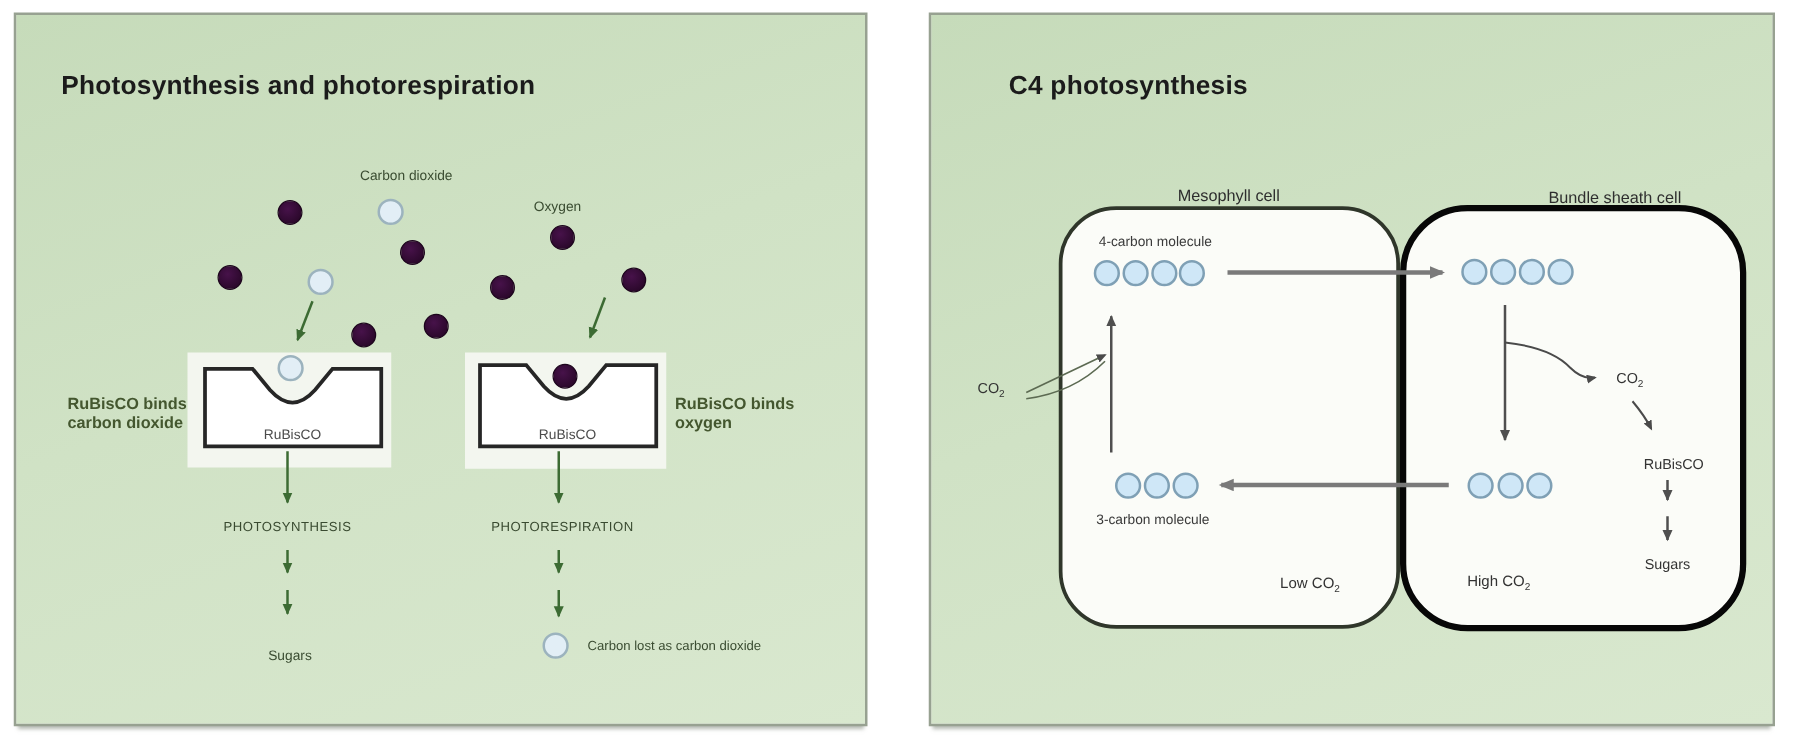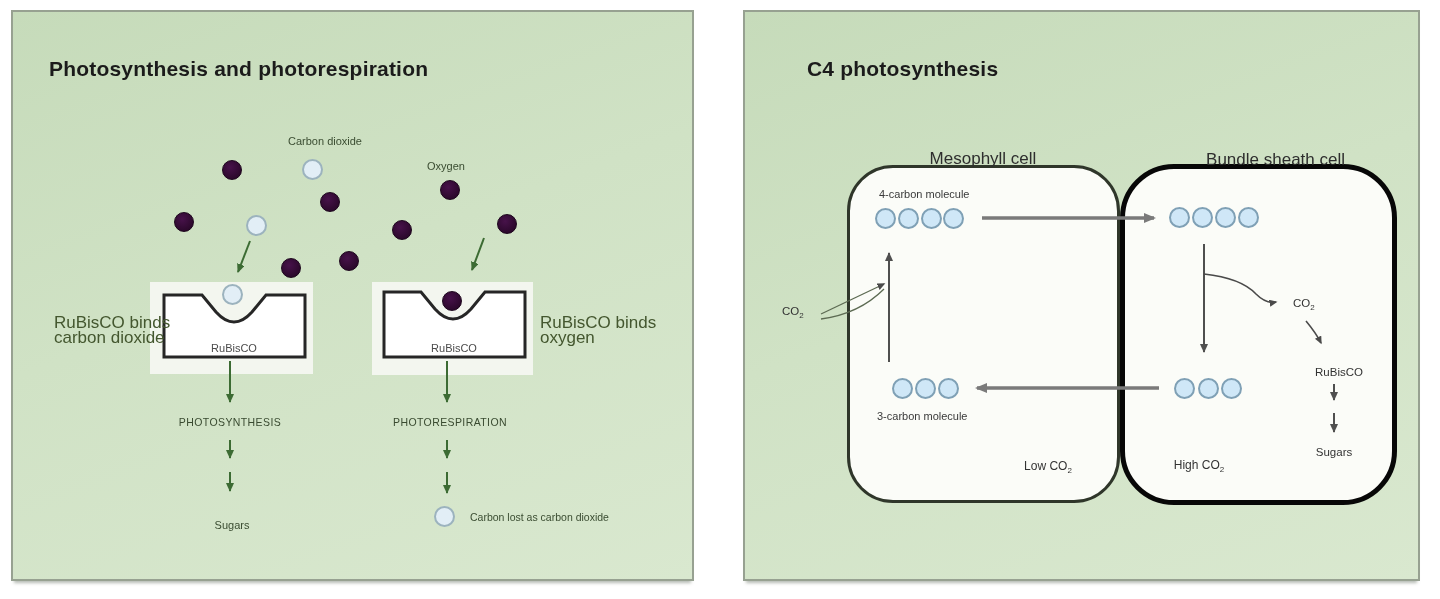--- a/index.html
+++ b/index.html
@@ -14,32 +14,32 @@
   .ptitle{font-size:21px;font-weight:bold;color:#1b1b1b;letter-spacing:.2px;}
   .overlay{position:absolute;left:0;top:0;pointer-events:none;}
   
   .glow{position:absolute;background:#f3f6ef;}
   .dot{position:absolute;width:18px;height:18px;border-radius:50%;
        background:radial-gradient(circle at 40% 35%,#47124a 0%,#2b082b 75%);
        border:1px solid #1c051c;}
   .co2c{position:absolute;width:17px;height:17px;border-radius:50%;
         background:#e2eef6;border:2px solid #9cb3be;}
   .sgreen{color:#3a4c31;font-size:11px;line-height:13px;}
-  .side-label{color:#44572f;font-size:17px;font-weight:normal;line-height:15px;}
+  .side-label{color:#44572f;font-size:13px;font-weight:bold;line-height:15px;}
   .enzyme{color:#4b4b4b;font-size:11px;text-align:center;}
   .process{color:#394a30;font-size:10.5px;letter-spacing:.4px;text-align:center;}
   .ctr{text-align:center;}
   
   .cell{position:absolute;box-sizing:border-box;background:#fbfcf8;}
   .cell-meso{border:3px solid #2f362a;border-radius:46px;}
   .cell-bund{border:5px solid #070707;border-radius:54px;}
   .mol{position:absolute;width:17px;height:17px;border-radius:50%;
        background:#cfe7f7;border:2px solid #7fa0b5;}
   .rlabel{color:#3a3a3a;font-size:11px;line-height:13px;}
-  .cell-title{color:#2e2e2e;font-size:17px;text-align:center;}
+  .cell-title{color:#2e2e2e;font-size:13px;text-align:center;}
   .co2txt{color:#333333;font-size:11.5px;}
   .bigco2{color:#333333;font-size:12px;}
   sub{font-size:8px;}
   .z1{z-index:1}.z2{z-index:2}.z3{z-index:3}.z4{z-index:4}
 </style>
 </head>
 <body>
 
 <div class="stage">
 

